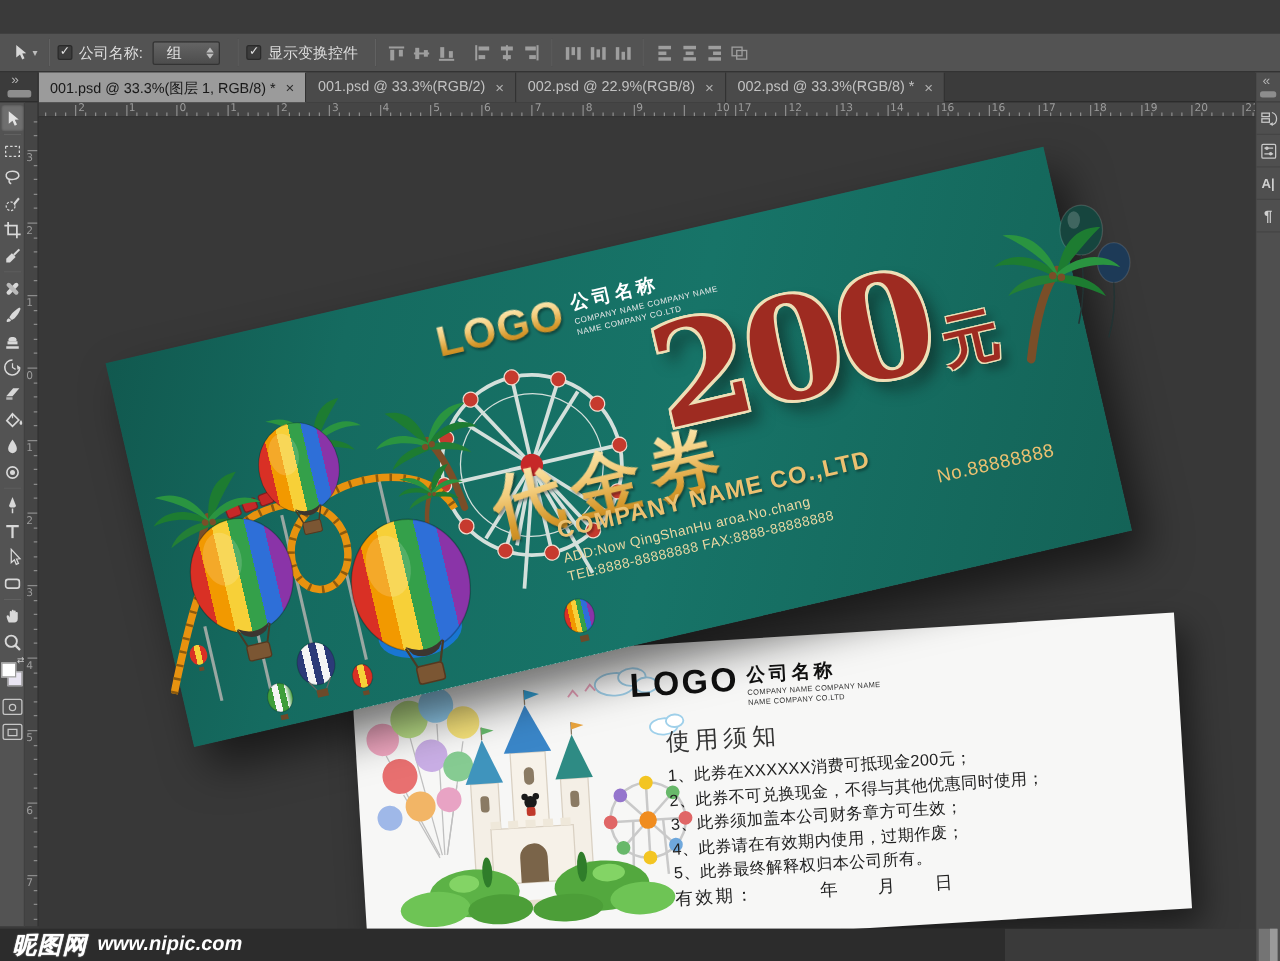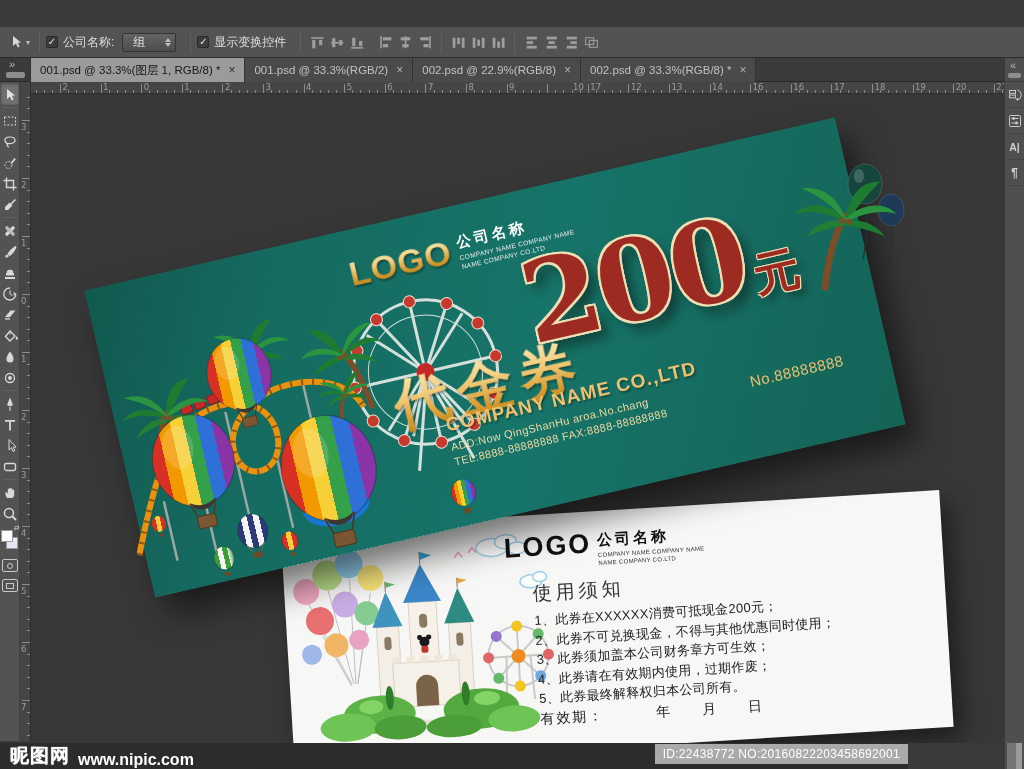--- a/index.html
+++ b/index.html
@@ -123,22 +123,22 @@
     border-left:1px solid #3a3a3a; }
   .dock-head { height:24px; position:relative; border-bottom:1px solid #3e3e3e; }
   .collapse-gl { position:absolute; left:5px; top:1px; color:#b5b5b5; font-size:11px; }
   .dock-pill { position:absolute; left:3px; top:15px; width:13px; height:5px; background:#8d8d8d; border-radius:2px; }
   .dock-btn { height:26px; display:flex; align-items:center; justify-content:center;
     border-bottom:1px solid #454545; color:#d0d0d0; font-size:10.5px; font-weight:bold; }
   .dock-fill-a { position:absolute; bottom:0; left:2px; width:15px; height:26px; background:#747474; }
   .dock-fill-b { position:absolute; bottom:0; left:11px; width:6px; height:26px; background:#9a9a9a; }
 
   
-  .bottombar { position:absolute; left:0; top:743px; width:908px; height:26px; background:rgba(43,43,43,.97);
-    display:flex; align-items:flex-end; }
+  .bottombar { position:absolute; left:0; top:743px; width:804px; height:26px; background:rgba(43,43,43,.97);
+    display:flex; align-items:center;font-style:italic; }
   .wm-site { color:#fff; font-size:19px; font-weight:bold; letter-spacing:1px; margin-left:10px;
     text-shadow:0 0 1px #fff; }
   .wm-url { color:#fff; font-size:16px; font-weight:bold; margin-left:8px; }
   .id-badge { position:absolute; right:0; top:1px; height:20px; background:rgba(188,188,188,.88);
     color:#fff; font-size:12px; line-height:20px; padding:0 8px; letter-spacing:.3px; }
 </style>
 </head>
 <body>
 
 <div id="app">
@@ -972,16 +972,15 @@
     <div class="dock-btn">
       <span style="font-size:12px;">¶</span>
     </div>
     <div class="dock-fill-a"></div>
     <div class="dock-fill-b"></div>
   </div>
 
   <div class="bottombar">
     <span class="wm-site">昵图网</span>
     <span class="wm-url">www.nipic.com</span>
-    <span class="id-badge">ID:22438772 NO:20160822203458692001</span>
   </div>
 
 </div>
 
 </body></html>

